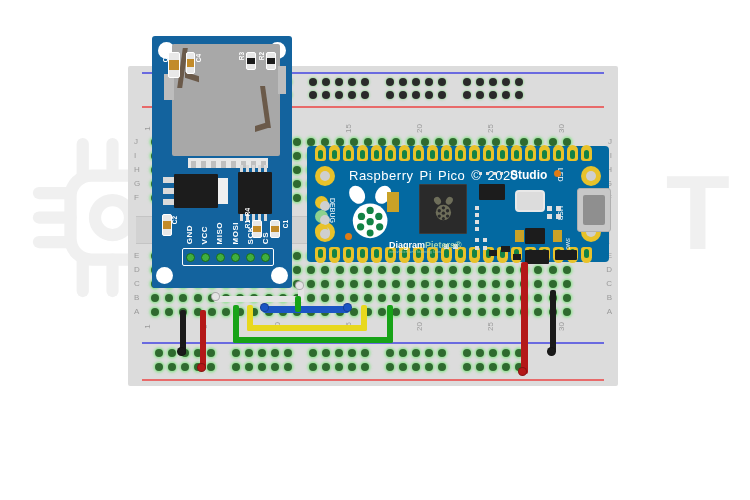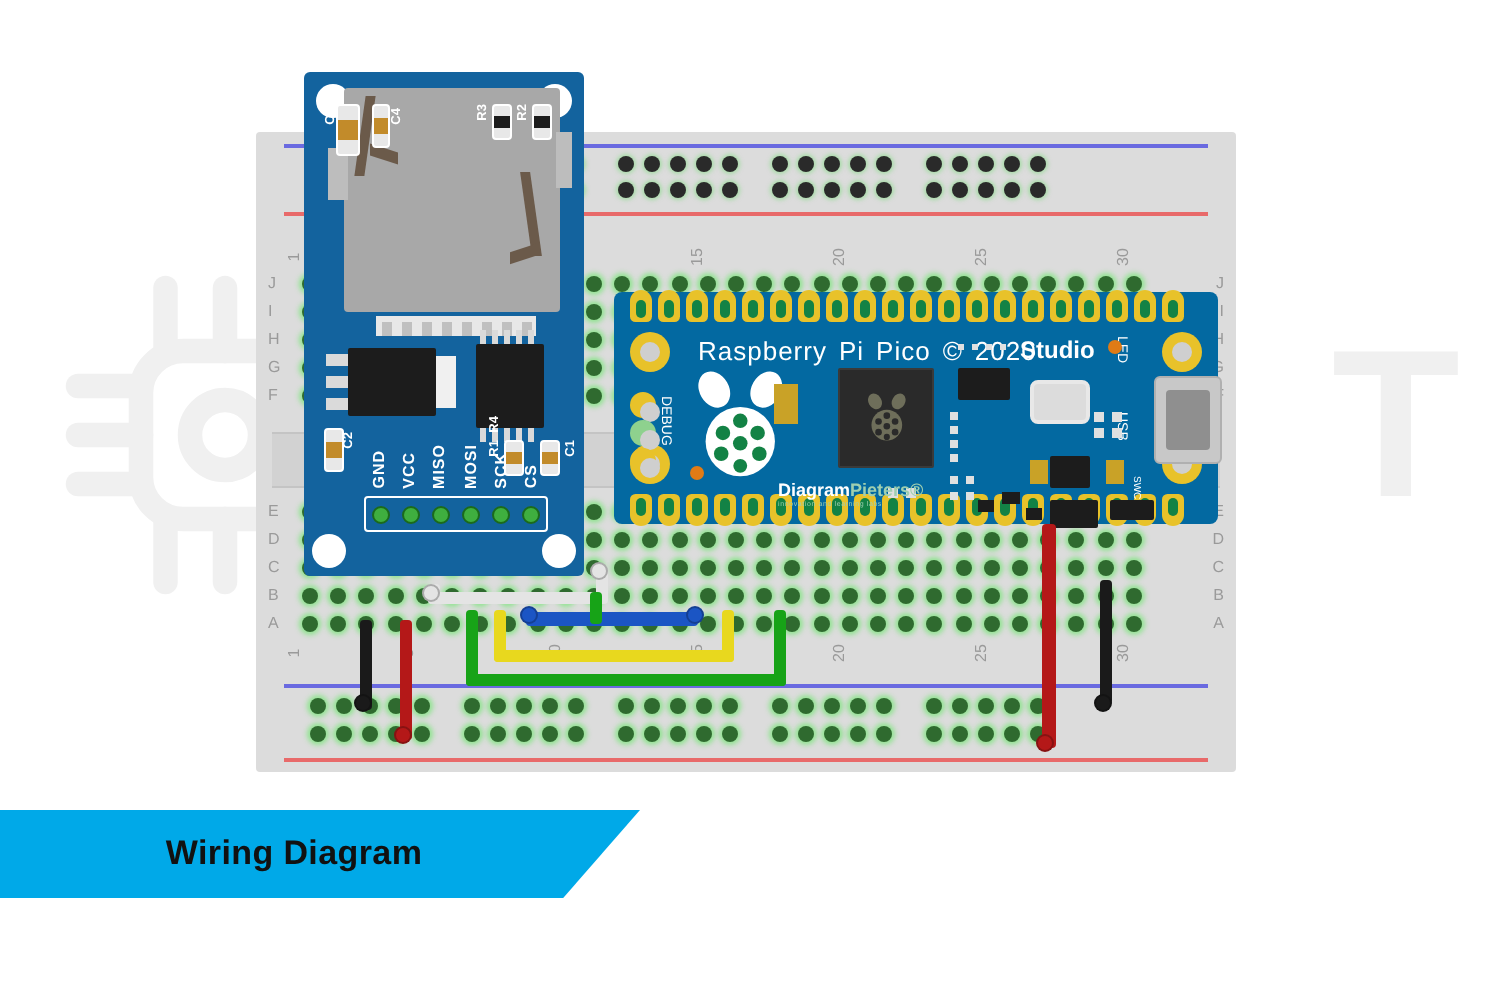--- a/index.html
+++ b/index.html
@@ -966,17 +966,14 @@
       <div class="wire" style="z-index: 22;">
         <div class="seg" style="left: 521px; top: 262px; width: 7px; height: 112px; background: rgb(180, 24, 24);"></div>
         <div class="wire-end" style="left: 518px; top: 367px; background: rgb(180, 24, 24);"></div>
       </div>
       <div class="wire" style="z-index: 22;">
         <div class="seg" style="left: 550px; top: 290px; width: 6px; height: 62px; background: rgb(26, 26, 26);"></div>
         <div class="wire-end" style="left: 547px; top: 347px; background: rgb(26, 26, 26);"></div>
       </div>
     </div>
 
-  <div id="banner">
-    <div id="banner-text">Wiring Diagram</div>
-  </div>
 
 </div>
 
 </body></html>

